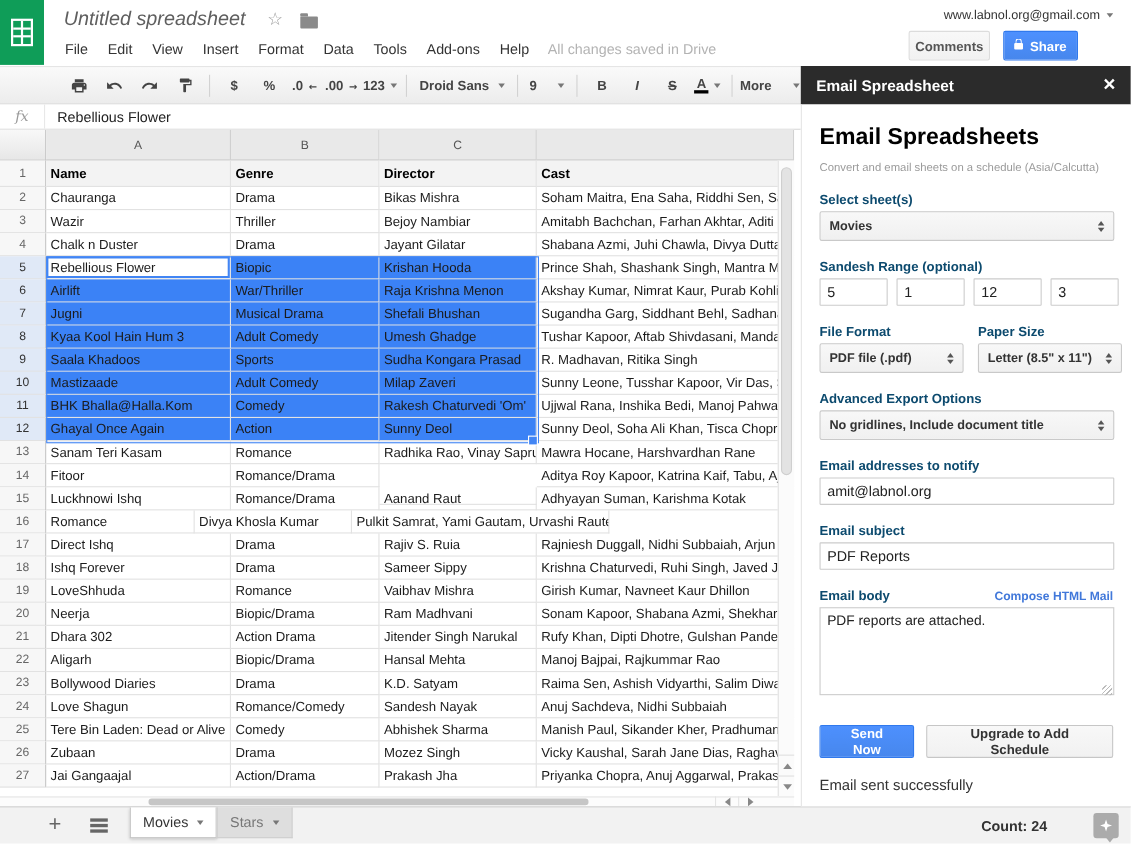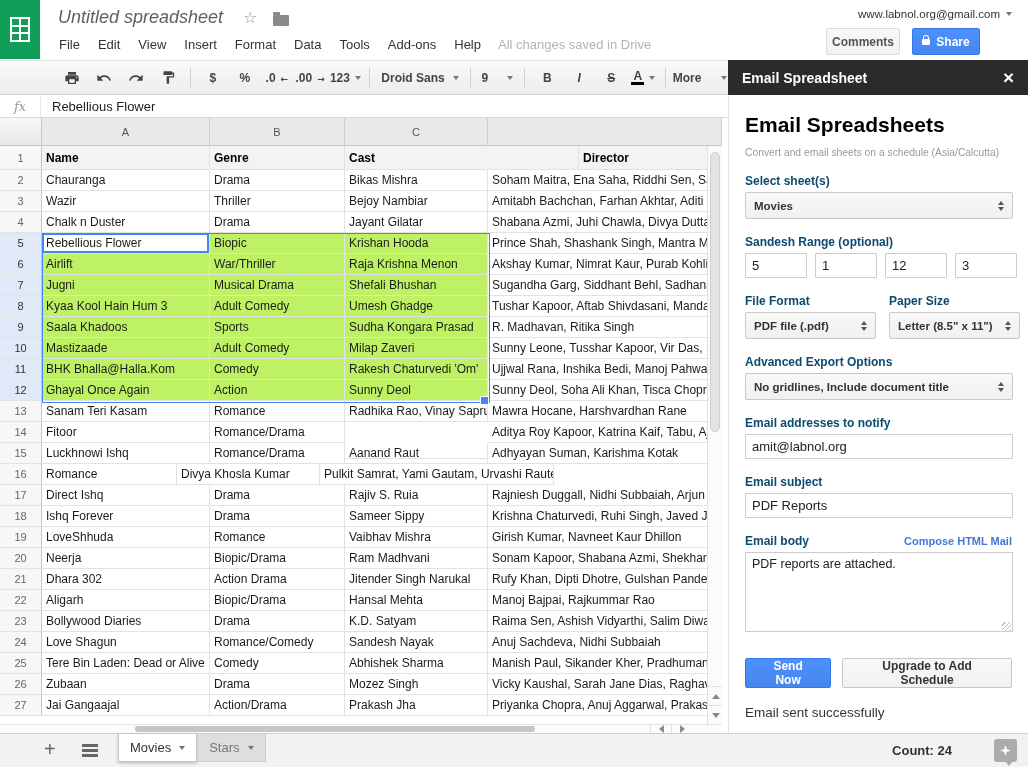--- a/index.html
+++ b/index.html
@@ -68,21 +68,21 @@
   .colhdr-cell{box-sizing:border-box;background:#e9e9e9;border-right:1px solid #d0d0d0;border-bottom:1px solid #c6c6c6;
     display:flex;align-items:center;justify-content:center;font-size:11px;color:#555;cursor:pointer;}
   .grow{display:flex;height:21px;}
   .grow.hdr{height:24px;}
   .gut{width:42px;box-sizing:border-box;background:#f7f7f7;border-right:1px solid #c6c6c6;border-bottom:1px solid #e2e2e2;
     display:flex;align-items:center;justify-content:center;font-size:11px;color:#666;cursor:pointer;}
   .gut.selg{background:#e0e9f7;color:#333;}
   .cell{box-sizing:border-box;border-right:1px solid #e2e2e2;border-bottom:1px solid #e2e2e2;padding-left:4px;
     font-size:12px;color:#1b1b1b;display:flex;align-items:center;white-space:nowrap;overflow:hidden;cursor:cell;}
   .hdr .cell{background:#f3f3f3;font-weight:bold;font-size:12px;color:#000;}
-  .cell.sel{background:#bef264;}
+  .cell.sel{background:#3b82f6;}
   .cell.active{background:#fff;box-shadow:inset 0 0 0 2px #4285f4;}
   .sel-rect{position:absolute;left:42px;top:115px;width:446px;height:168px;border:1px solid #4285f4;pointer-events:none;}
   .fill-handle{position:absolute;left:481px;top:279px;width:7px;height:7px;background:#4285f4;box-shadow:0 0 0 1px #fff;cursor:crosshair;}
 
   
   .vscroll{position:absolute;left:707px;top:28px;width:15px;height:578px;background:#fbfbfb;border-left:1px solid #e0e0e0;box-sizing:border-box;}
   .vthumb{position:absolute;left:2px;top:6px;width:10px;height:280px;background:#e3e3e3;border:1px solid #cfcfcf;border-radius:6px;box-sizing:border-box;cursor:pointer;}
   .varrow{position:absolute;left:0;width:15px;height:19px;border-top:1px solid #e0e0e0;display:flex;align-items:center;justify-content:center;cursor:pointer;box-sizing:border-box;}
   .varrow.up{top:540px;}
   .varrow.down{top:559px;}
@@ -268,22 +268,22 @@
           <div class="colhdr-cell" style="width: 135px;">B</div>
           <div class="colhdr-cell" style="width: 143px;">C</div>
           <div class="colhdr-cell" style="width: 234px;"></div>
         </span>
     </div>
     <div id="gridrows">
         <div class="grow hdr">
           <div class="gut">1</div>
           <div class="cell" style="width: 168px;">Name</div>
           <div class="cell" style="width: 135px;">Genre</div>
+          <div class="cell" style="width: 143px;">Director</div>
           <div class="cell" style="width: 234px;">Cast</div>
-          <div class="cell" style="width: 143px;">Director</div>
         </div>
         <div class="grow">
           <div class="gut">2</div>
           <div class="cell" style="width: 168px;">Chauranga</div>
           <div class="cell" style="width: 135px;">Drama</div>
           <div class="cell" style="width: 143px;">Bikas Mishra</div>
           <div class="cell" style="width: 234px;">Soham Maitra, Ena Saha, Riddhi Sen, Sanjay</div>
         </div>
         <div class="grow">
           <div class="gut">3</div>

